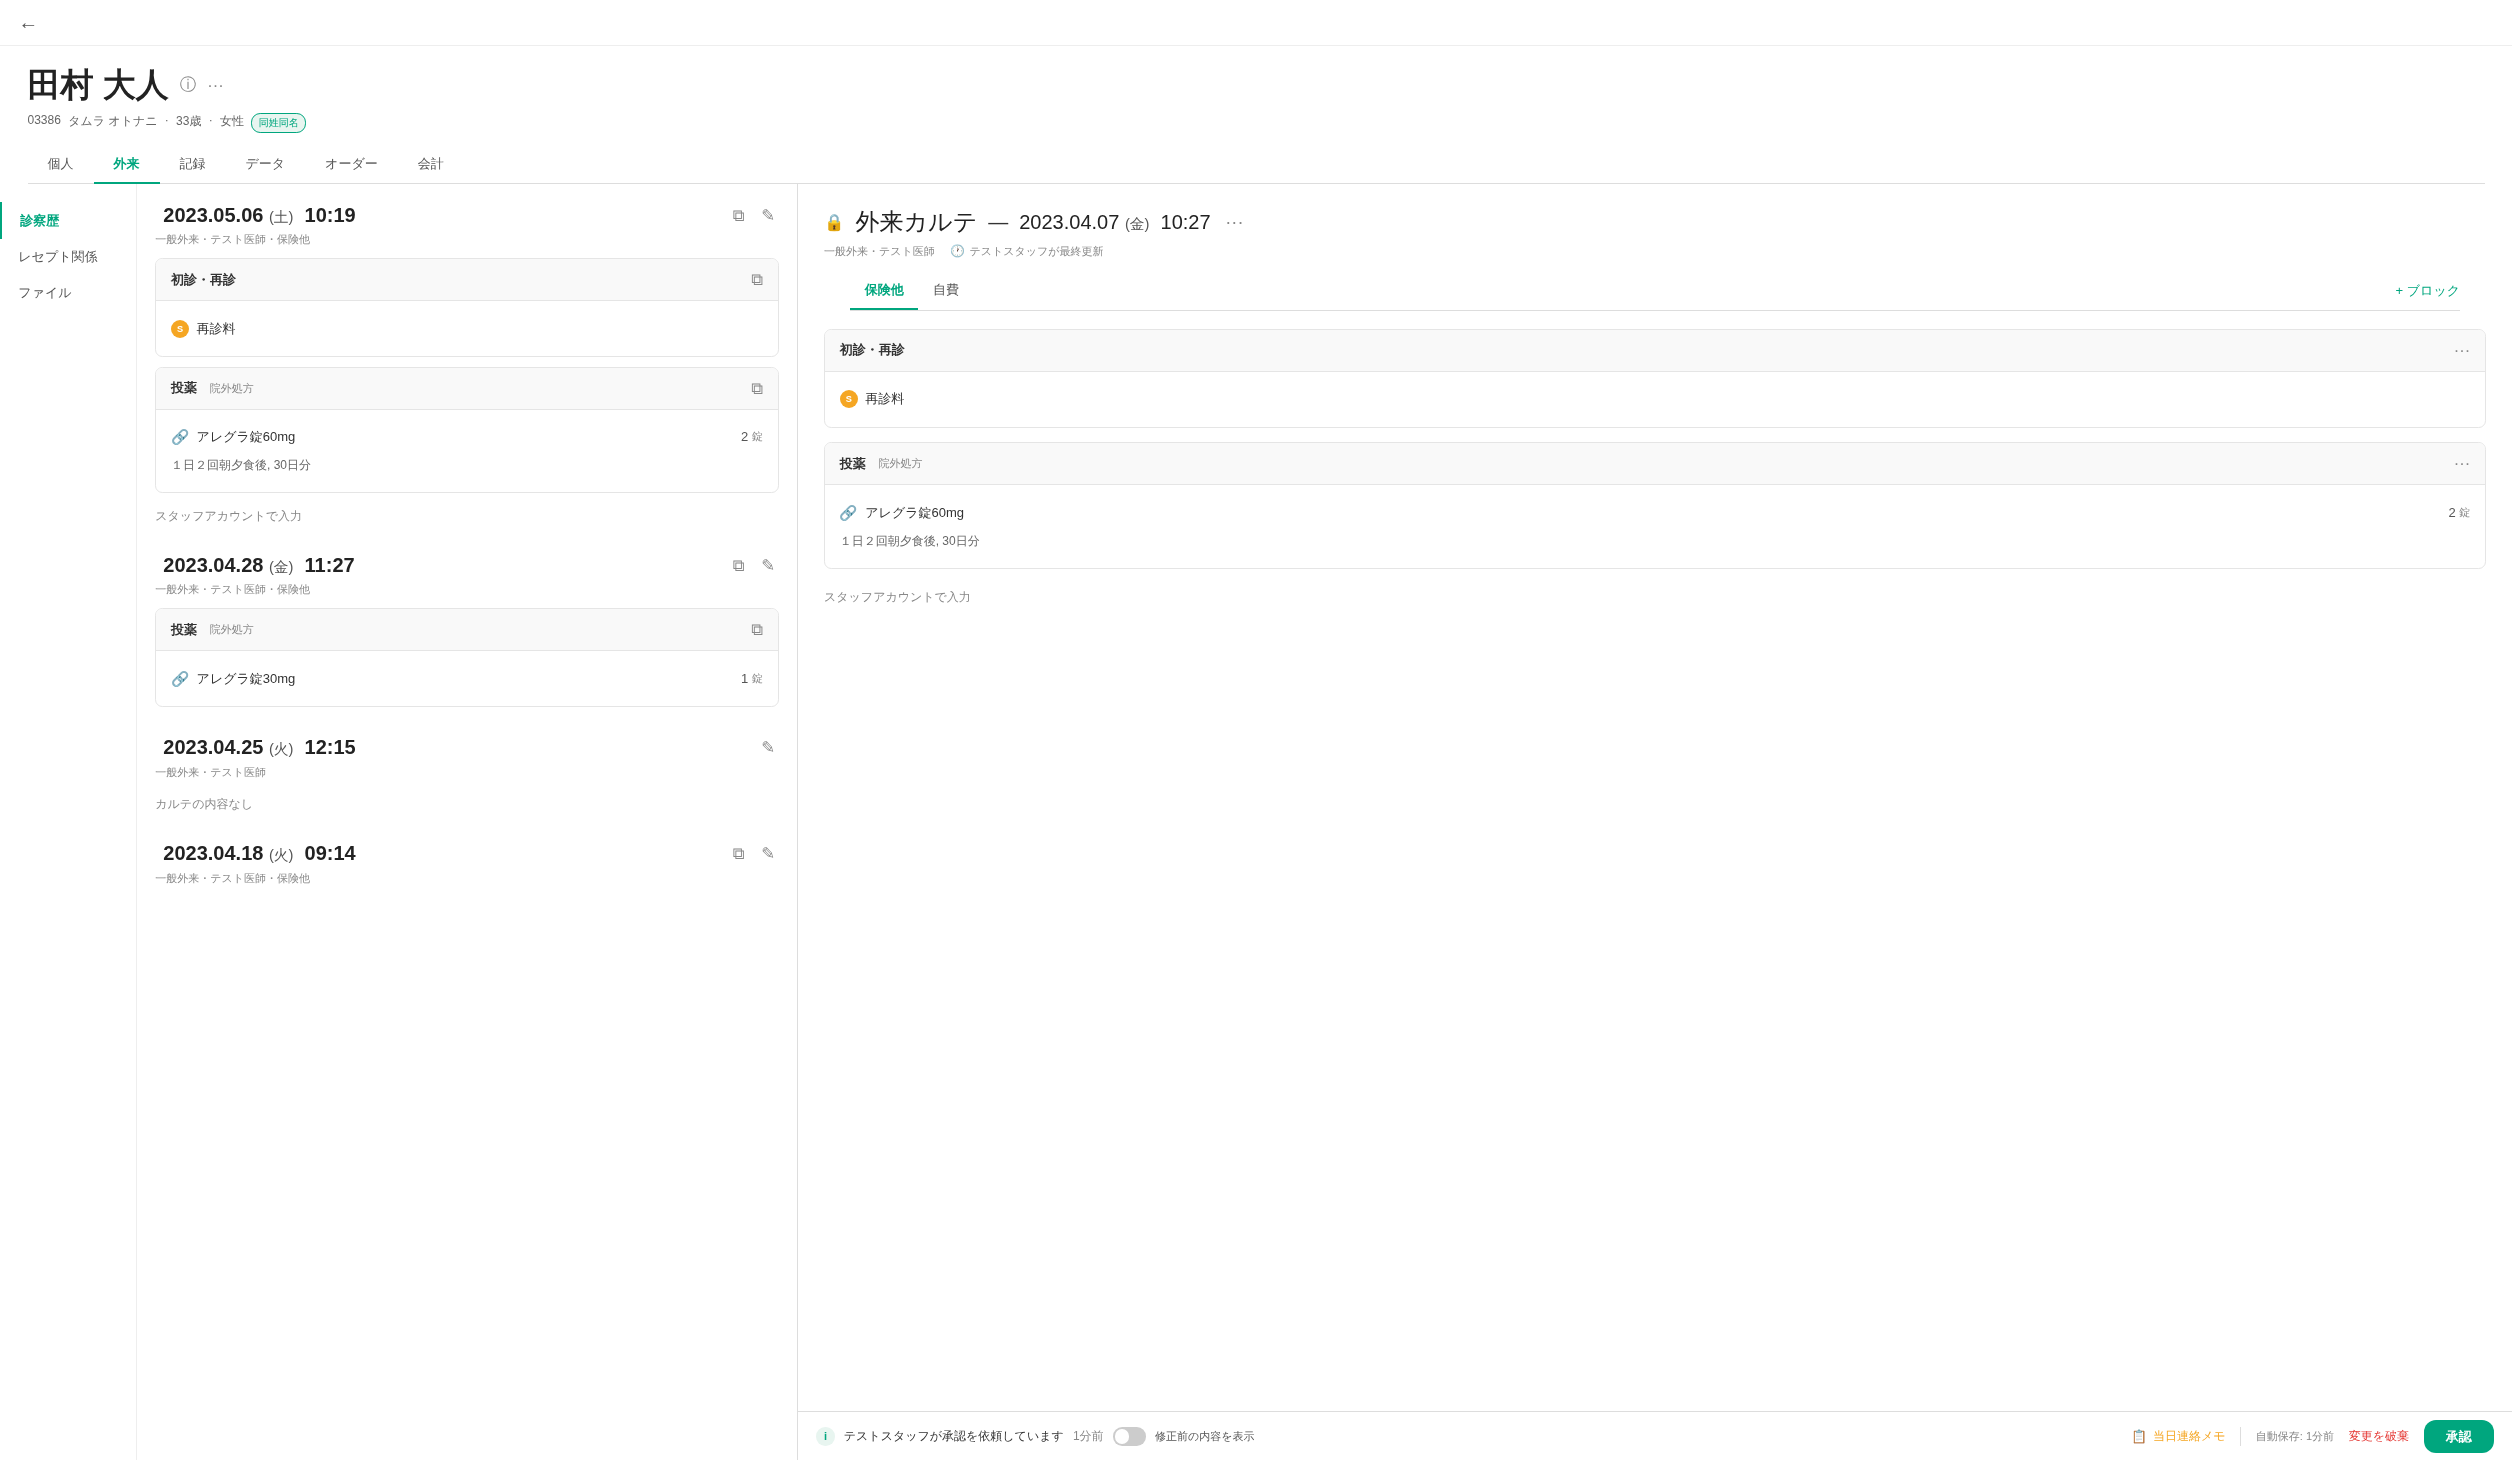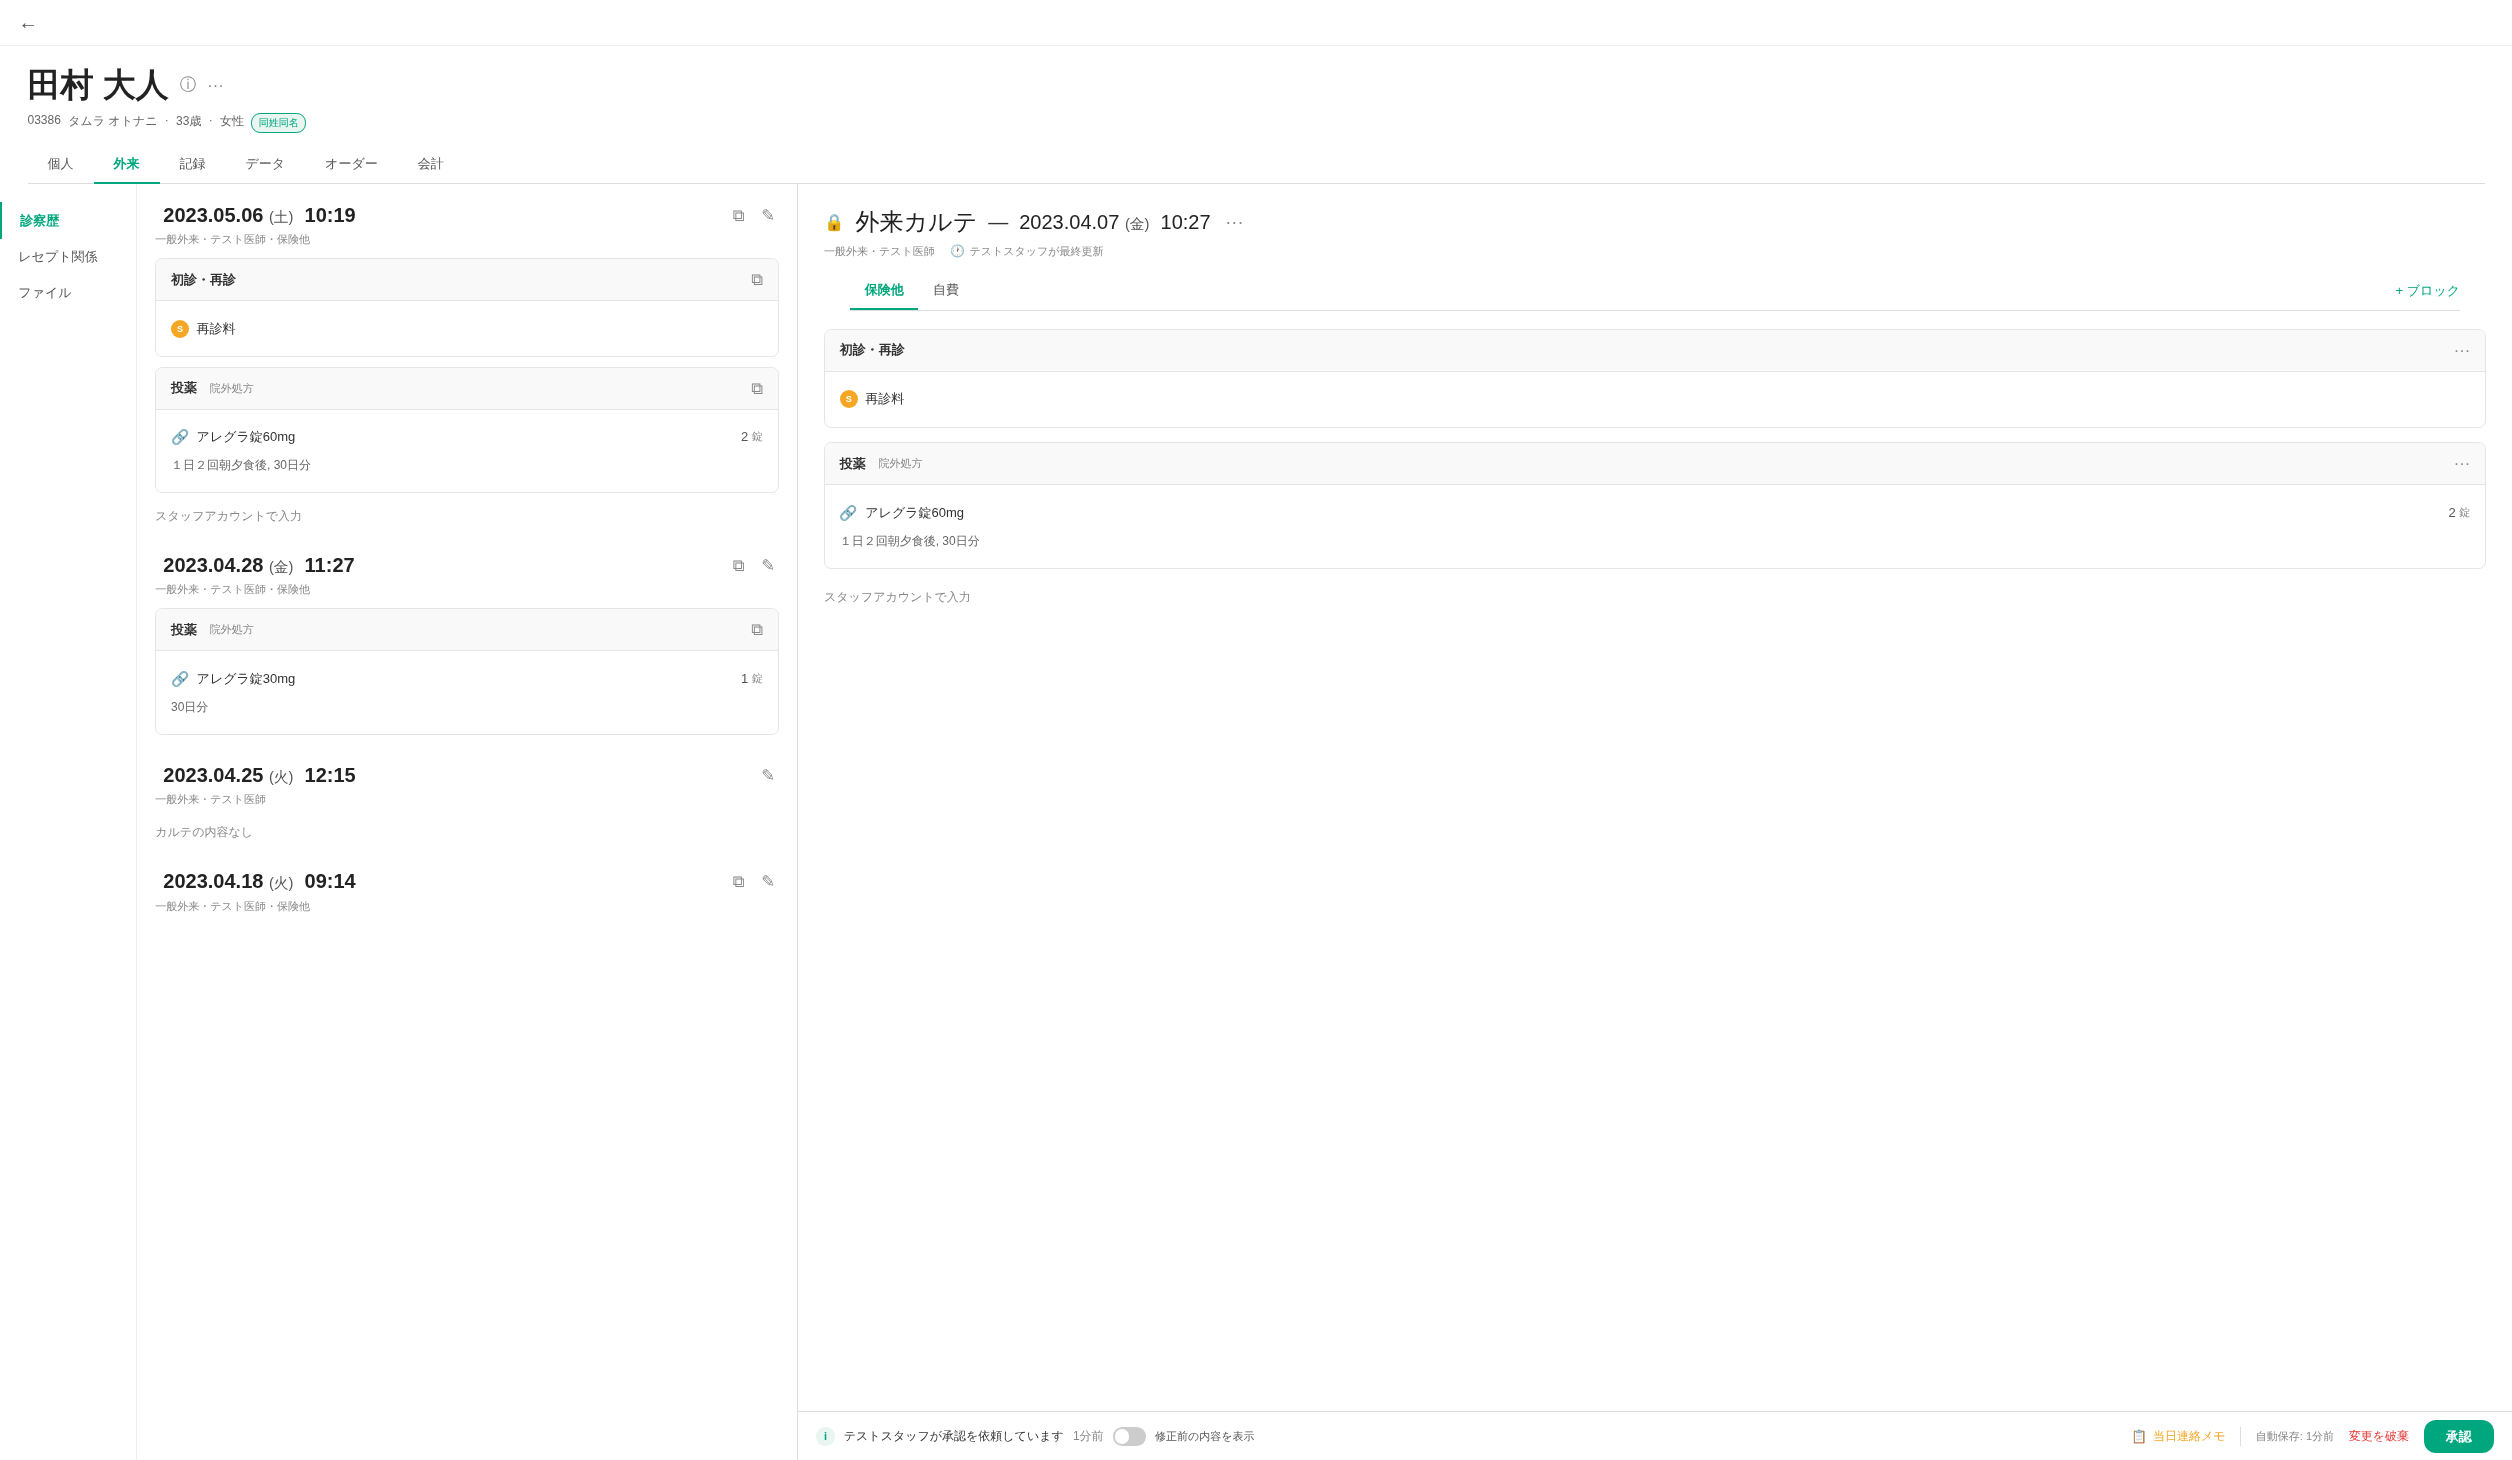--- a/index.html
+++ b/index.html
@@ -665,21 +665,20 @@
             <div class="medicine-row">
               <div class="medicine-name">
                 <span class="medicine-icon">🔗</span>
                 <span>アレグラ錠30mg</span>
               </div>
               <div class="medicine-qty">
                 <span>1</span>
                 <span class="medicine-unit">錠</span>
               </div>
             </div>
-            <div class="medicine-dosage">30日分</div>
           </div>
         </div>
       </div>
 
       <div class="visit-item">
         <div class="visit-header">
           <span class="visit-date">
             <span>2023.04.25</span>
             <span class="day-of-week">(火)</span>
             &nbsp;<span>12:15</span>

